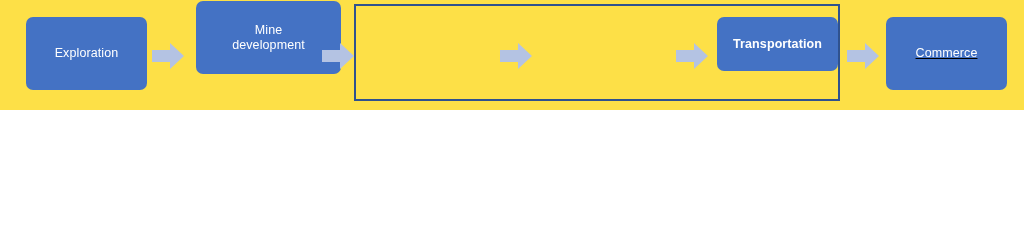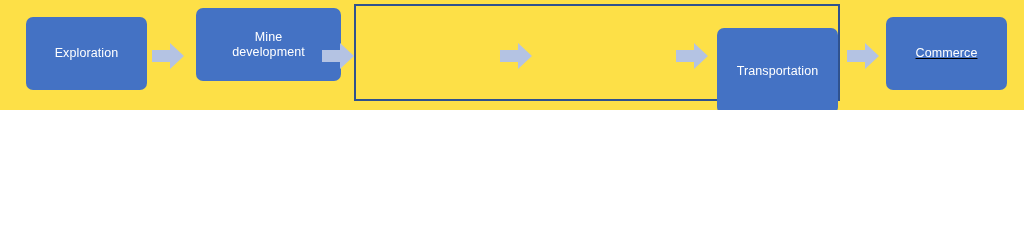--- a/index.html
+++ b/index.html
@@ -66,21 +66,21 @@
   <div class="node" style="left:26px; top:17px; width:121px; height:73px;">
     <span class="node-label">Exploration</span>
   </div>
 
   <span class="arrow" style="left:152px; top:43px;">
     <svg width="32" height="26" viewBox="0 0 32 26" aria-hidden="true">
       <path d="M0,7 L18,7 L18,0 L32,13 L18,26 L18,19 L0,19 Z" fill="#B4C3E3"></path>
     </svg>
   </span>
 
-  <div class="node" style="left:196px; top:8px; width:145px; height:73px;">
+  <div class="node" style="left:196px; top:1px; width:145px; height:73px;">
     <span class="node-label">Mine
 development</span>
   </div>
 
   <span class="arrow" style="left:322px; top:43px;">
     <svg width="32" height="26" viewBox="0 0 32 26" aria-hidden="true">
       <path d="M0,7 L18,7 L18,0 L32,13 L18,26 L18,19 L0,19 Z" fill="#B4C3E3"></path>
     </svg>
   </span>
 
@@ -91,21 +91,21 @@
     </svg>
   </span>
 
 
   <span class="arrow" style="left:676px; top:43px;">
     <svg width="32" height="26" viewBox="0 0 32 26" aria-hidden="true">
       <path d="M0,7 L18,7 L18,0 L32,13 L18,26 L18,19 L0,19 Z" fill="#B4C3E3"></path>
     </svg>
   </span>
 
-  <div class="node" style="left:717px; top:28px; width:121px; height:86px;">
+  <div class="node" style="left:717px; top:17px; width:121px; height:54px;font-weight:bold;">
     <span class="node-label">Transportation</span>
   </div>
 
   <span class="arrow" style="left:847px; top:43px;">
     <svg width="32" height="26" viewBox="0 0 32 26" aria-hidden="true">
       <path d="M0,7 L18,7 L18,0 L32,13 L18,26 L18,19 L0,19 Z" fill="#B4C3E3"></path>
     </svg>
   </span>
 
   <div class="node" style="left:886px; top:17px; width:121px; height:73px;text-decoration:underline;">

